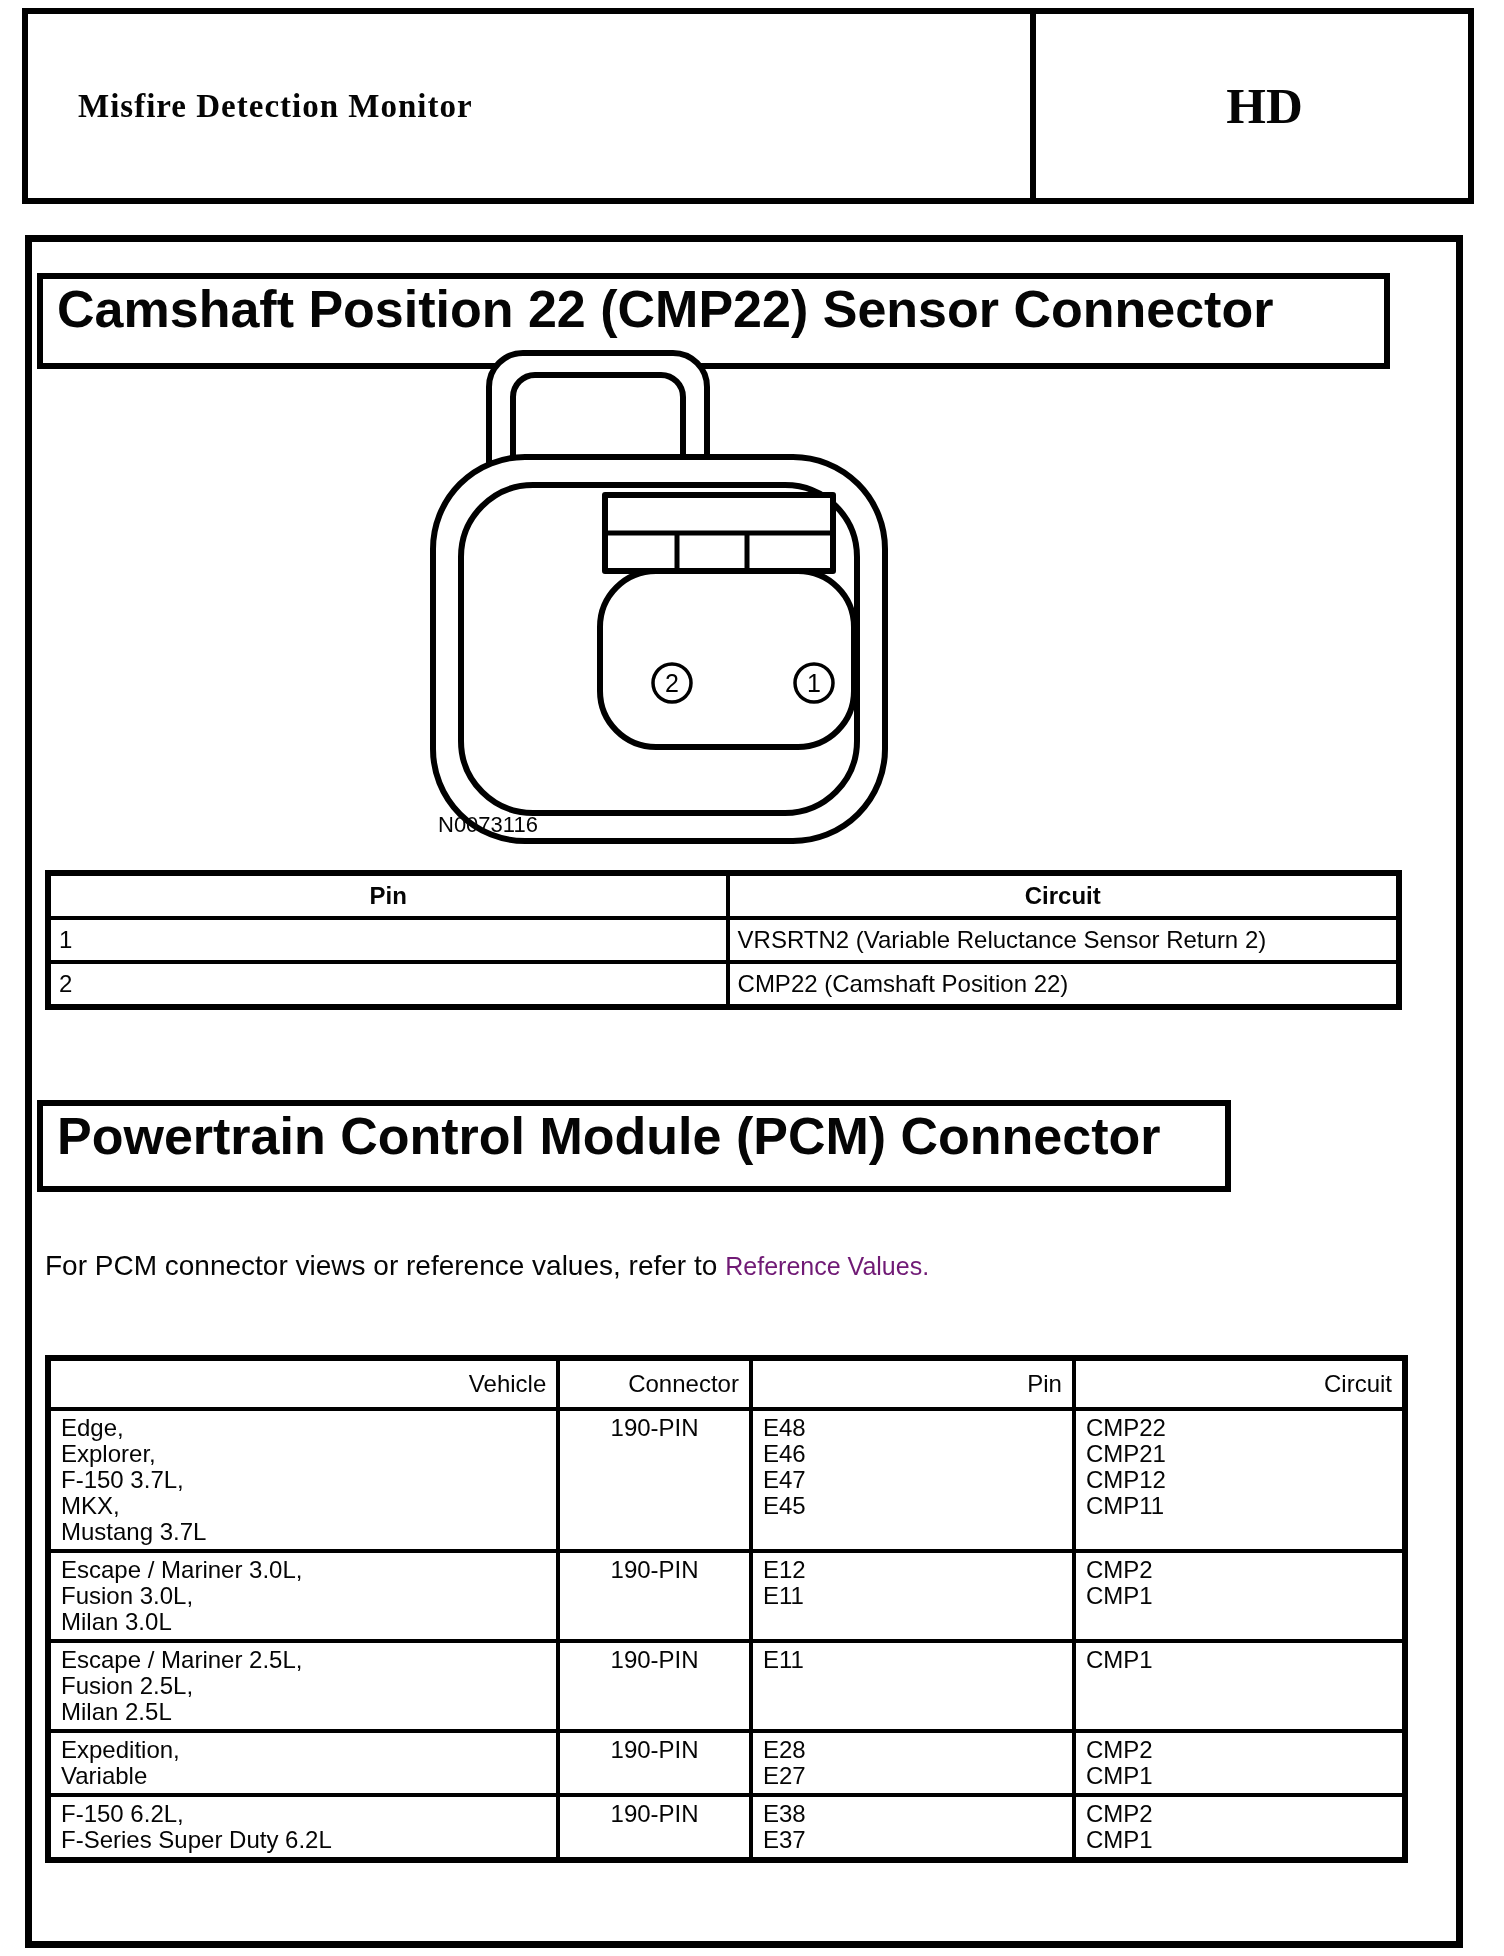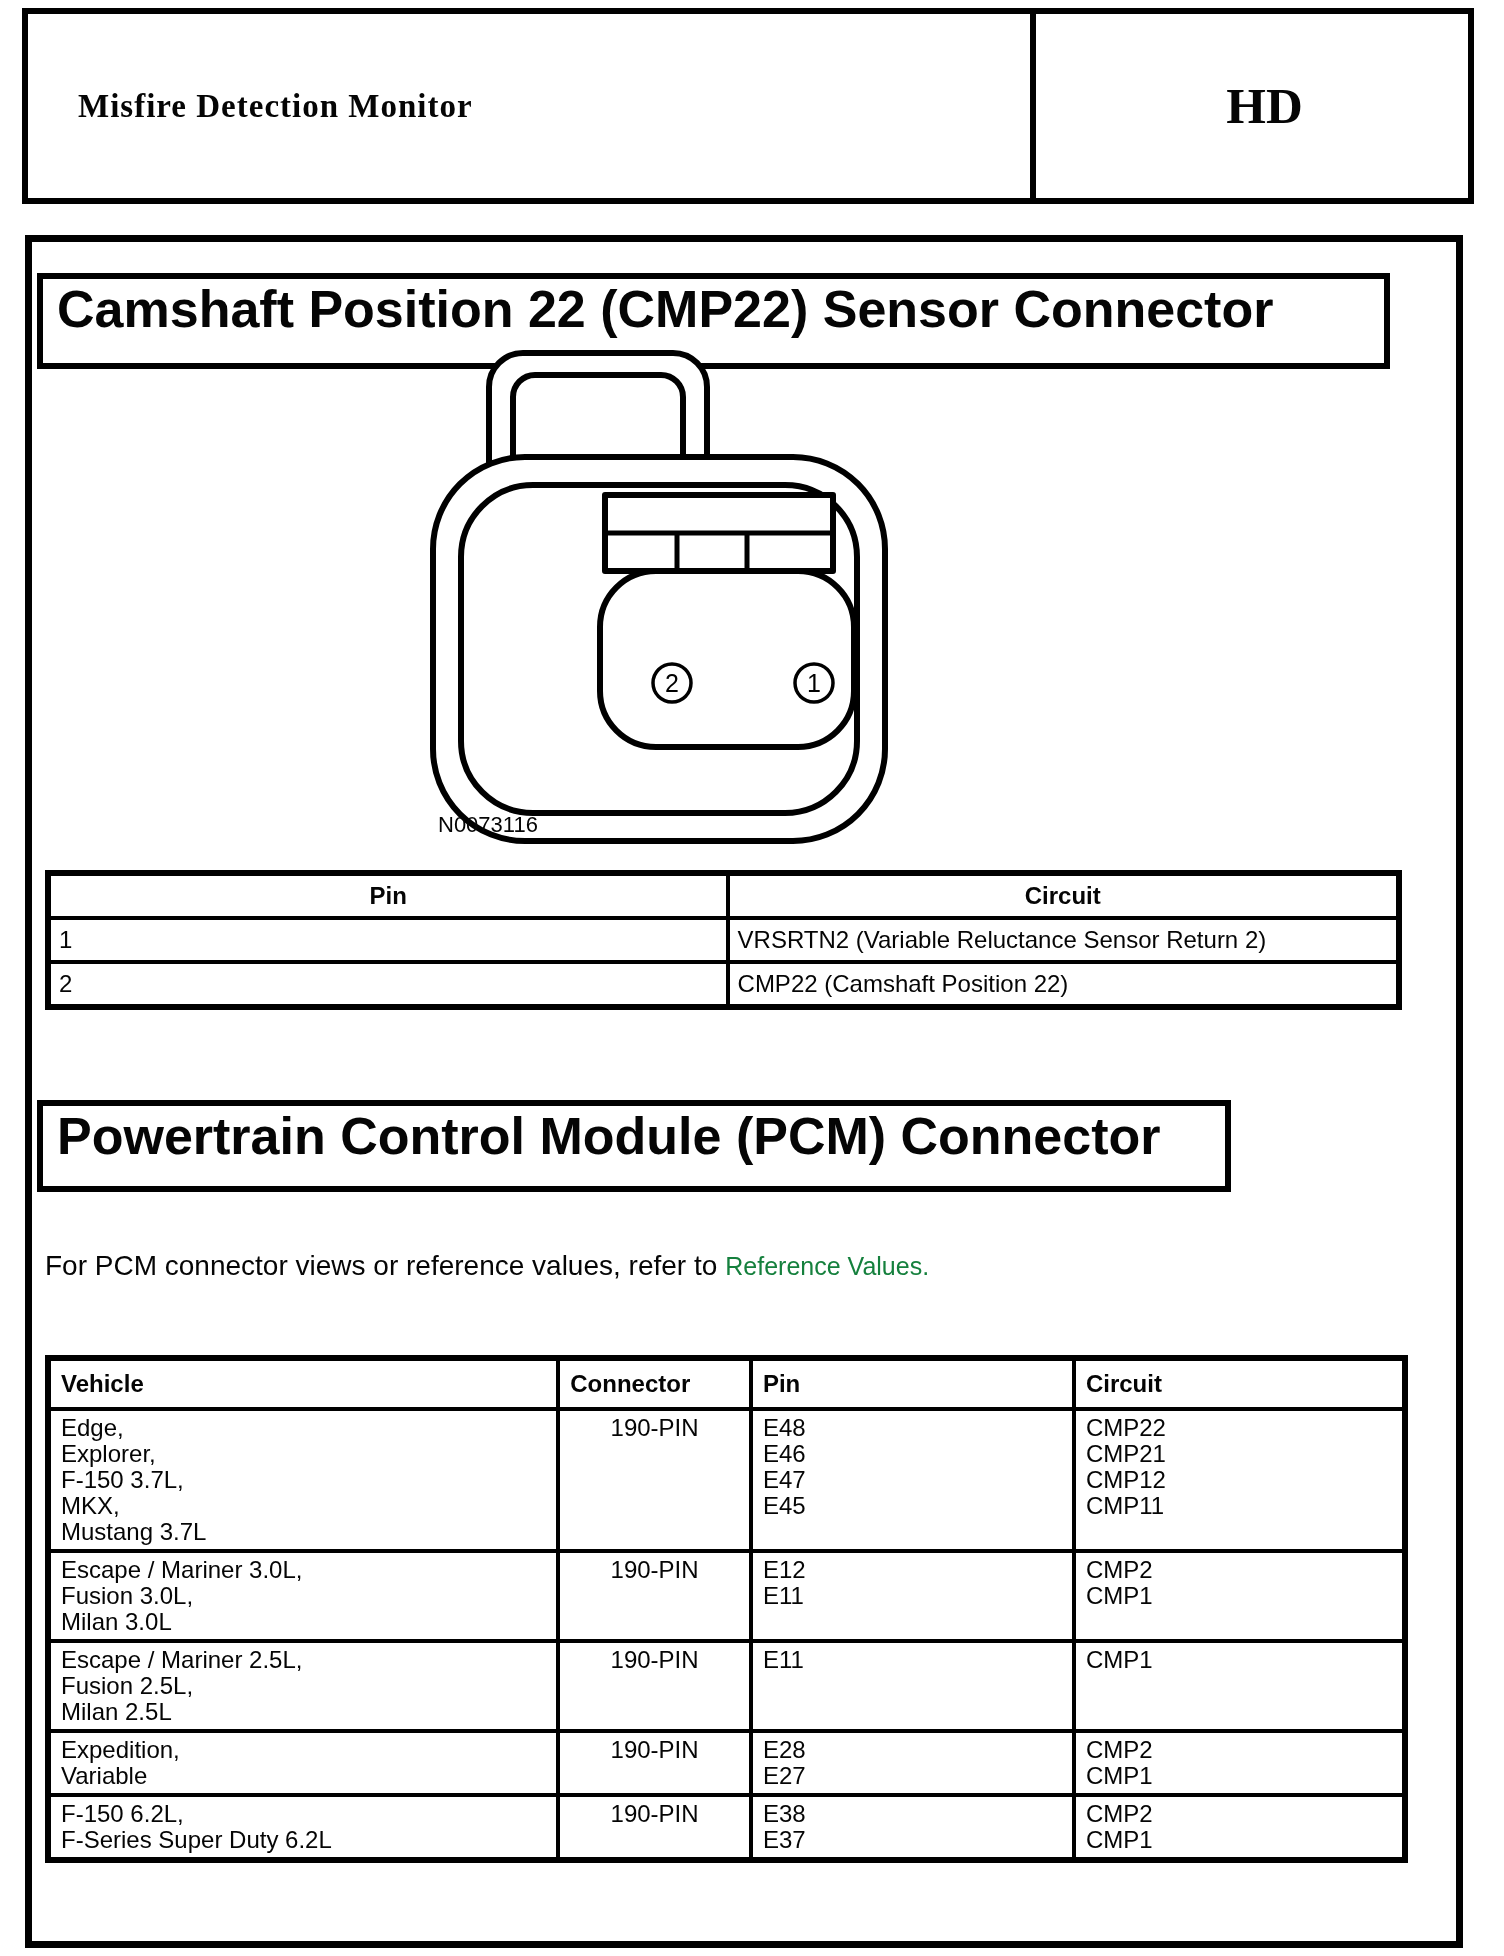--- a/index.html
+++ b/index.html
@@ -28,26 +28,26 @@
 
   
   table{border-collapse:collapse;table-layout:fixed;}
   .pin-table{left:45px;top:870px;width:1357px;border:6px solid #000;font-size:24px;}
   .pin-table th,.pin-table td{border:4px solid #000;height:40px;padding:0 8px;overflow:hidden;}
   .pin-table th{font-weight:bold;text-align:center;}
   .pin-table td{text-align:left;}
 
   
   .intro{left:45px;top:1250px;font-size:28px;}
-  .intro .ref{font-size:25px;color:#15803d;text-decoration:none;margin-left:8px;}
+  .intro .ref{font-size:25px;color:#701a75;text-decoration:none;margin-left:8px;}
 
   
   .veh-table{left:45px;top:1355px;width:1363px;border:6px solid #000;font-size:24px;}
   .veh-table th,.veh-table td{border:4px solid #000;padding:4px 10px;overflow:hidden;}
-  .veh-table th{font-weight:bold;text-align:left;height:38px;}
+  .veh-table th{font-weight:normal;text-align:right;height:38px;}
   .veh-table td{vertical-align:top;text-align:left;line-height:26px;white-space:pre-line;}
   .veh-table td.center{text-align:center;white-space:nowrap;}
 
   .continued{left:48px;top:1962px;font-size:21px;}
 </style>
 </head>
 <body>
 
 <div class="abs header-box">
   <div class="header-left">

